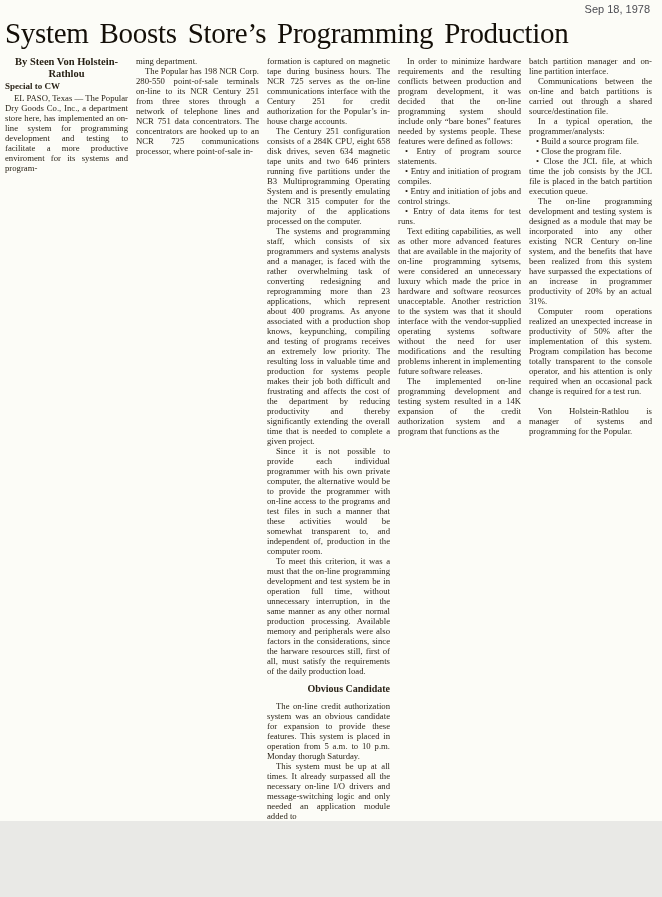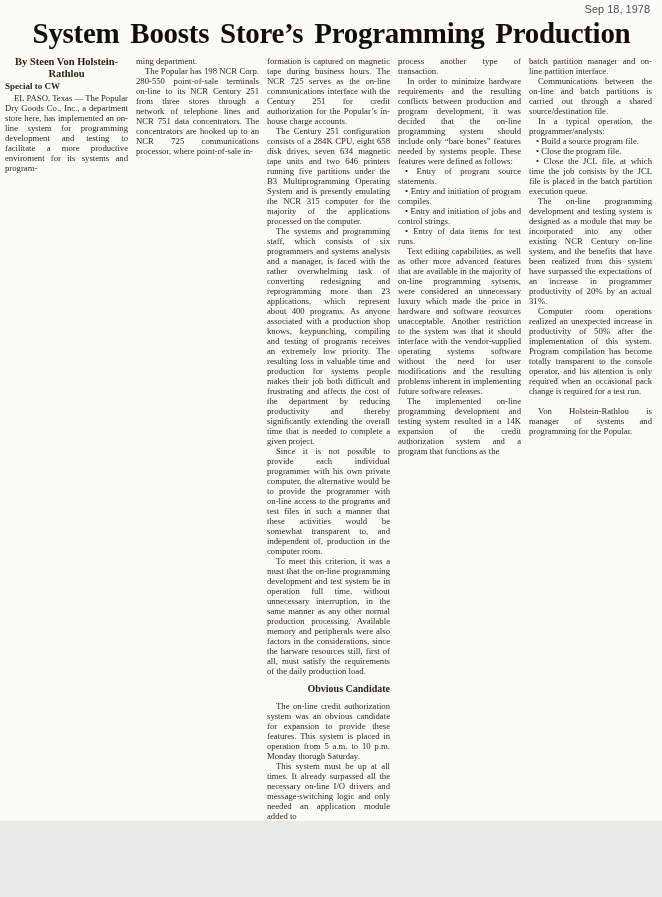--- a/index.html
+++ b/index.html
@@ -12,26 +12,25 @@
     color:#261f13;
     box-sizing:border-box;
   }
   .page-date{
     position:absolute;top:3px;right:12px;
     font-family:"Liberation Sans", sans-serif;
     font-size:11px;color:#4c4c52;
   }
   .article-title{
     margin:17px 4px 4px 5px;
-    font-size:29px;font-weight:bold;
+    font-size:29px;font-weight:normal;
     letter-spacing:-0.3px;word-spacing:4px;
     color:#140f08;
     white-space:nowrap;overflow:hidden;
     font-family:"Liberation Serif", serif;
-    text-align:center;
   }
   .columns{
     display:flex;
     gap:8px;
     padding:2px 7px 0 5px;
   }
   .col{
     width:123px;flex:0 0 123px;
     font-size:8.7px;line-height:10px;
     text-align:justify;
@@ -84,21 +83,20 @@
       <p class="indent">The Century 251 configuration consists of a 284K CPU, eight 658 disk drives, seven 634 magnetic tape units and two 646 printers running five partitions under the B3 Multiprogramming Operating System and is presently emulating the NCR 315 computer for the majority of the applications processed on the computer.</p>
       <p class="indent">The systems and programming staff, which consists of six programmers and systems analysts and a manager, is faced with the rather overwhelming task of converting redesigning and reprogramming more than 23 applications, which represent about 400 programs. As anyone associated with a production shop knows, keypunching, compiling and testing of programs receives an extremely low priority. The resulting loss in valuable time and production for systems people makes their job both difficult and frustrating and affects the cost of the department by reducing productivity and thereby significantly extending the overall time that is needed to complete a given project.</p>
       <p class="indent">Since it is not possible to provide each individual programmer with his own private computer, the alternative would be to provide the programmer with on-line access to the programs and test files in such a manner that these activities would be somewhat transparent to, and independent of, production in the computer room.</p>
       <p class="indent">To meet this criterion, it was a must that the on-line programming development and test system be in operation full time, without unnecessary interruption, in the same manner as any other normal production processing. Available memory and peripherals were also factors in the considerations, since the harware resources still, first of all, must satisfy the requirements of the daily production load.</p>
       <div class="subhead">Obvious Candidate</div>
       <p class="indent">The on-line credit authorization system was an obvious candidate for expansion to provide these features. This system is placed in operation from 5 a.m. to 10 p.m. Monday thorugh Saturday.</p>
       <p class="indent">This system must be up at all times. It already surpassed all the necessary on-line I/O drivers and message-switching logic and only needed an application module added to</p>
     </div>
 
     <div class="col">
-      <p class="cont">process another type of transaction.</p>
       <p class="indent">In order to minimize hardware requirements and the resulting conflicts between production and program development, it was decided that the on-line programming system should include only “bare bones” features needed by systems people. These features were defined as follows:</p>
       <p class="bullet">• Entry of program source statements.</p>
       <p class="bullet">• Entry and initiation of program compiles.</p>
       <p class="bullet">• Entry and initiation of jobs and control strings.</p>
       <p class="bullet">• Entry of data items for test runs.</p>
       <p class="indent">Text editing capabilities, as well as other more advanced features that are available in the majority of on-line programming sytsems, were considered an unnecessary luxury which made the price in hardware and software reosurces unacceptable. Another restriction to the system was that it should interface with the vendor-supplied operating systems software without the need for user modifications and the resulting problems inherent in implementing future software releases.</p>
       <p class="indent">The implemented on-line programming development and testing system resulted in a 14K expansion of the credit authorization system and a program that functions as the</p>
     </div>
 
     <div class="col">

